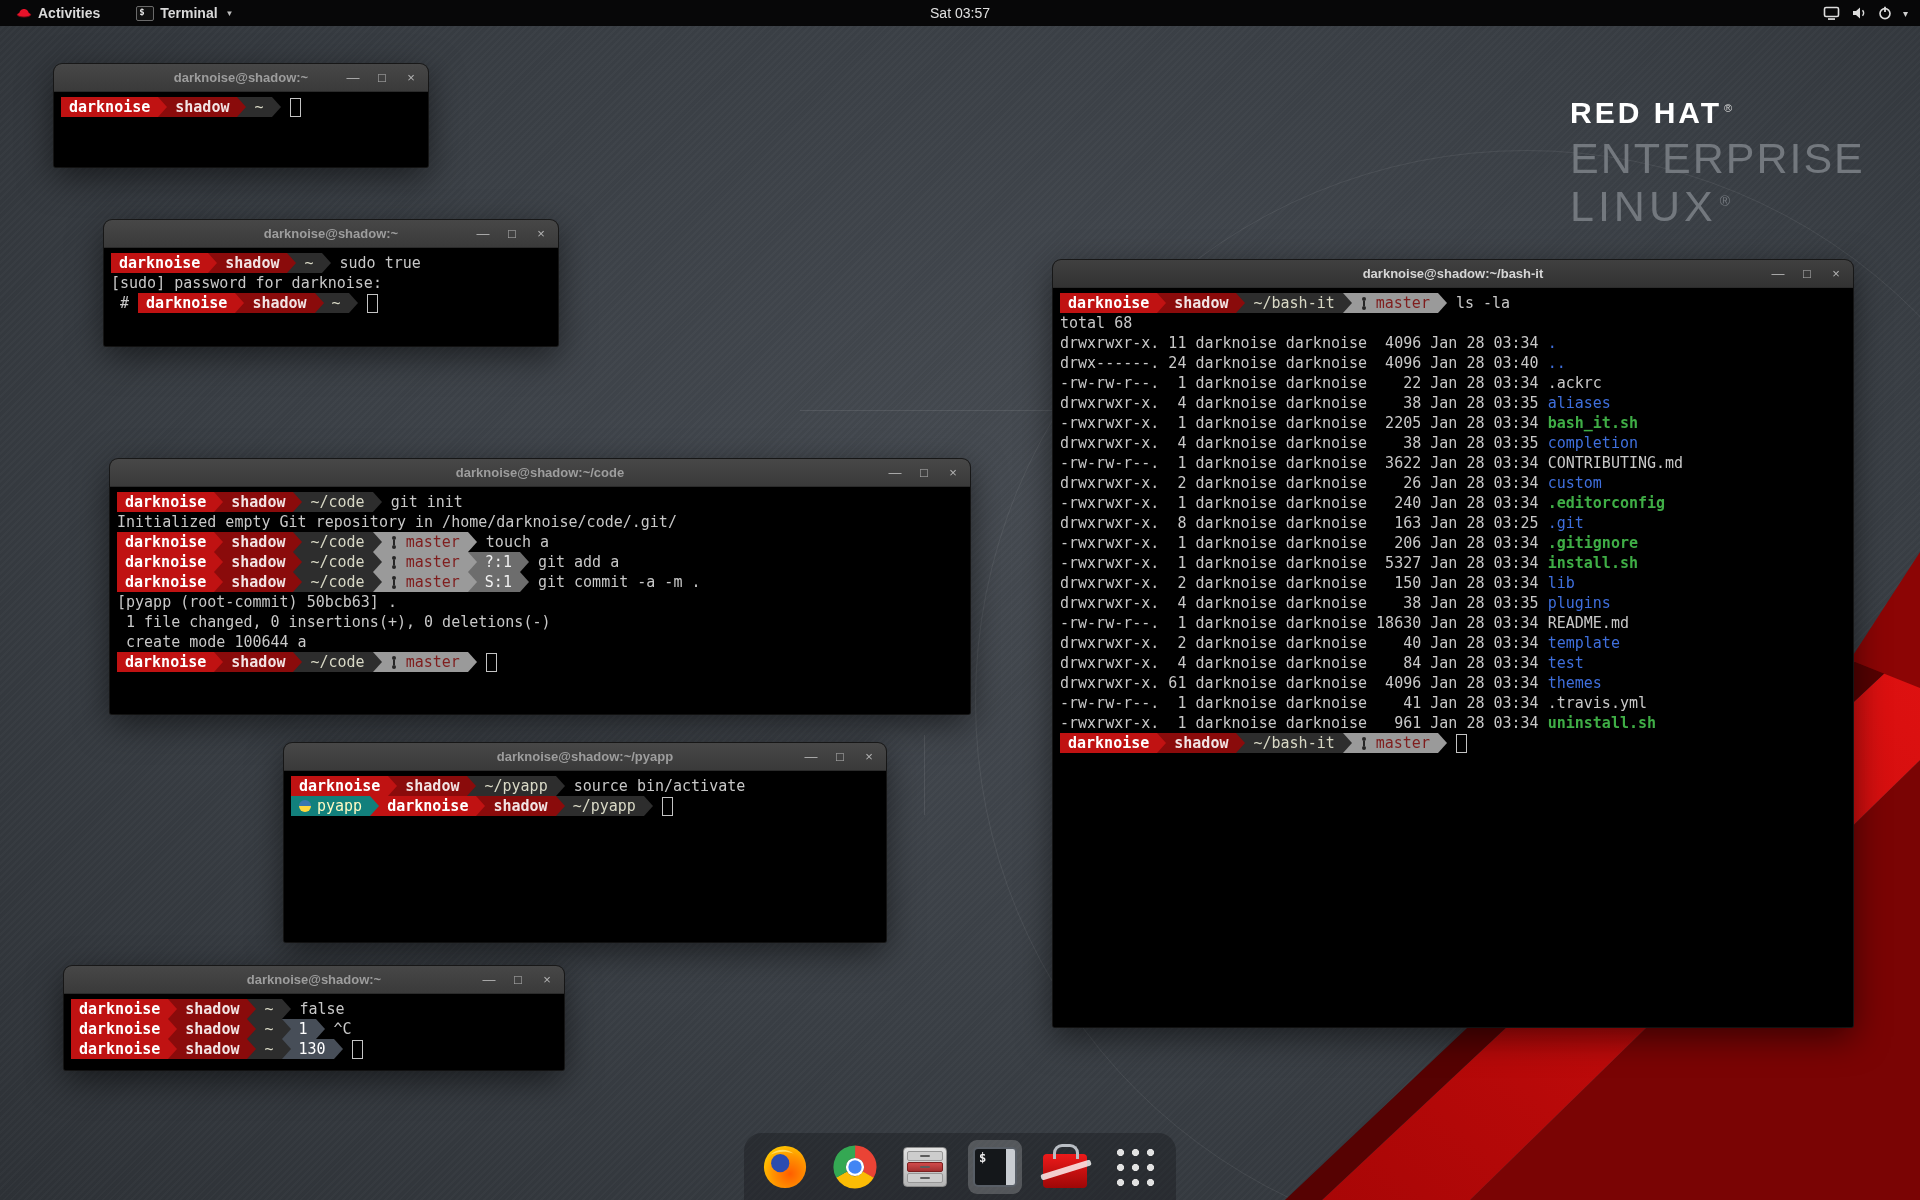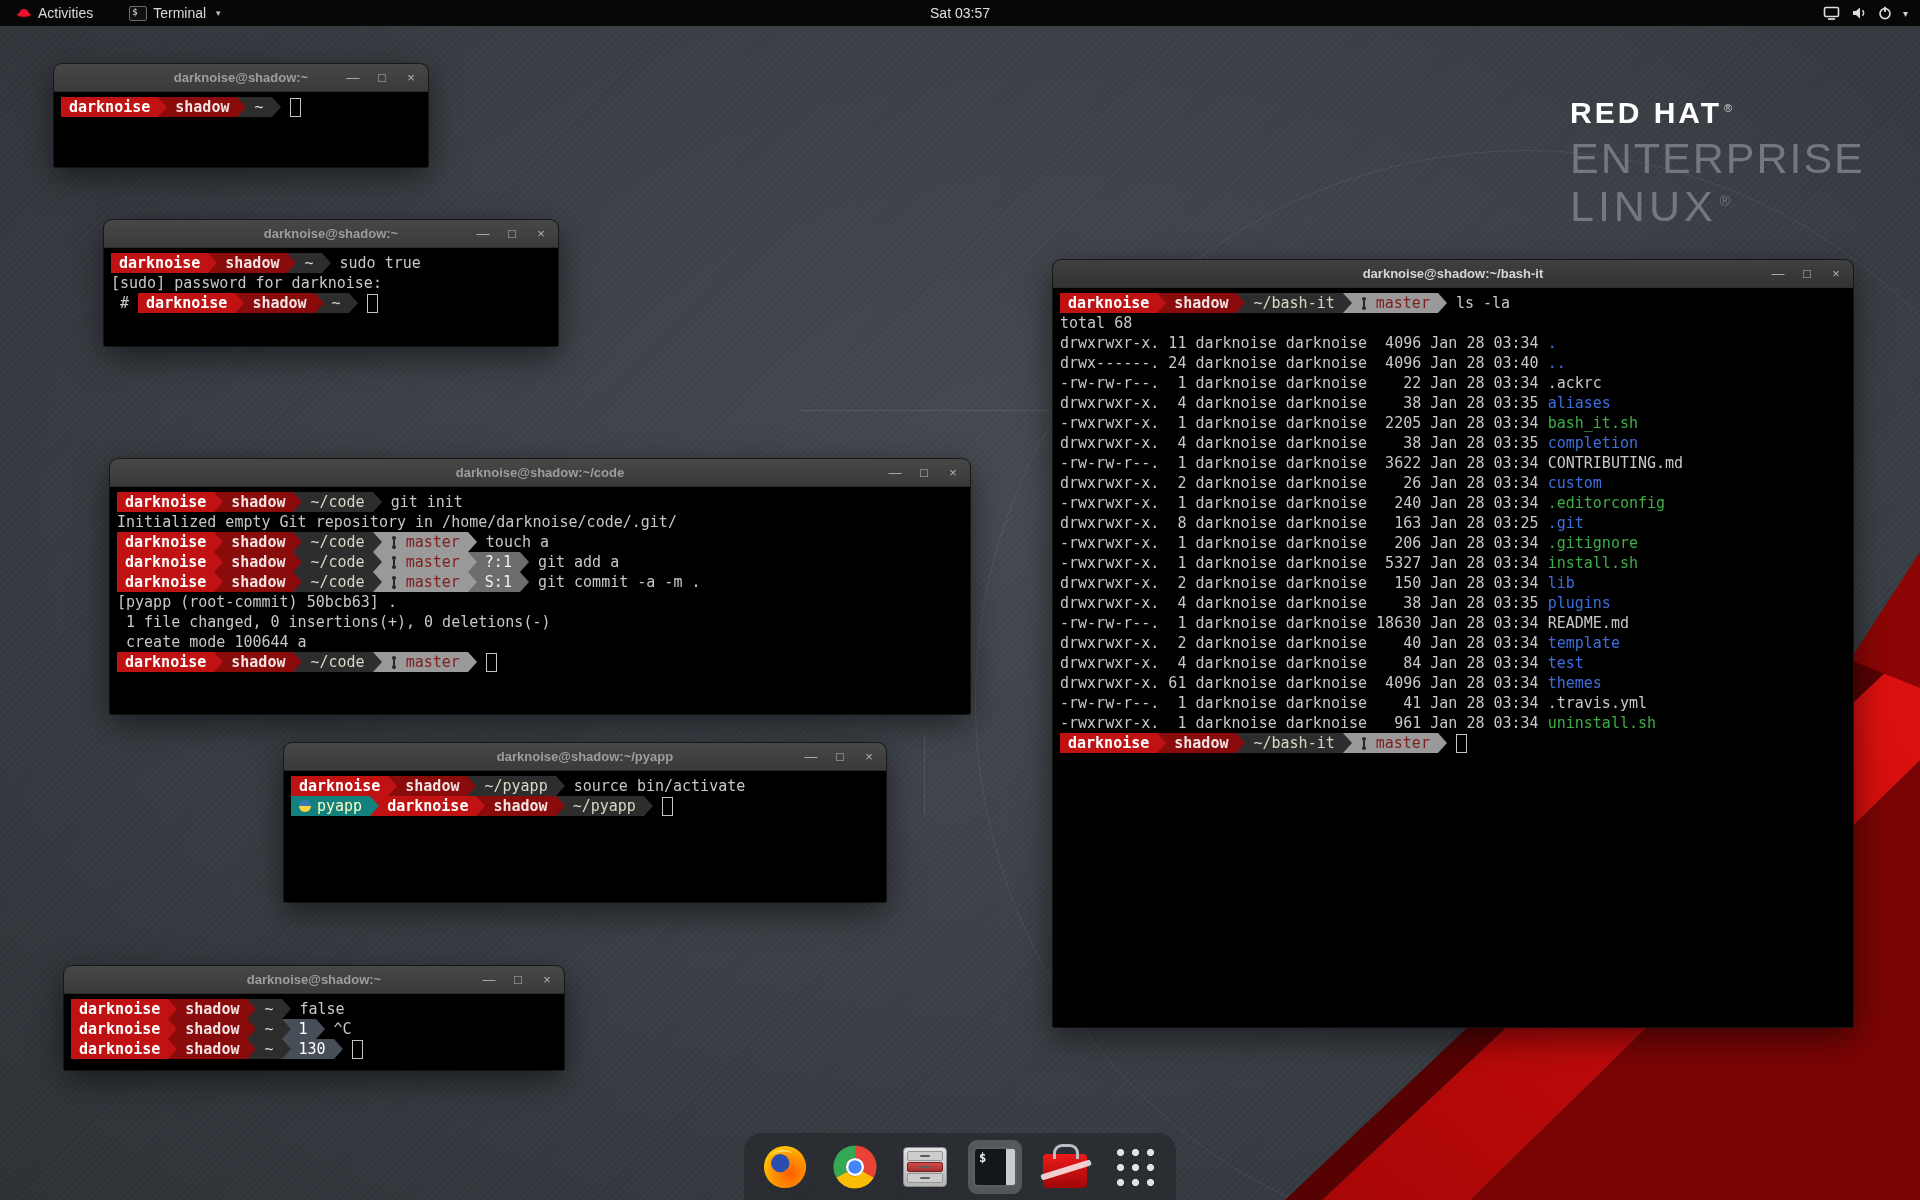--- a/index.html
+++ b/index.html
@@ -19,21 +19,21 @@
   .brand{position:absolute;left:1570px;top:98px;z-index:1;line-height:1;}
   .brand-redhat{color:#ffffff;font-weight:700;font-size:30px;letter-spacing:3px;}
   .brand-reg{font-size:11px;vertical-align:super;color:#d8d8d8;margin-left:2px;font-weight:400;}
   .brand-enterprise{color:#73787e;font-size:43px;letter-spacing:2px;margin-top:9px;font-weight:400;}
   .brand-linux{color:#73787e;font-size:43px;letter-spacing:4px;margin-top:5px;font-weight:400;}
   .brand-reg2{font-size:14px;vertical-align:super;color:#73787e;margin-left:3px;}
 
   
   .top-bar{position:absolute;left:0;top:0;width:1920px;height:26px;background:#070708;z-index:10;
            display:flex;align-items:center;color:#d9d9d9;font-size:14px;}
-  .tb-left{display:flex;align-items:center;gap:20px;padding-left:8px;flex:1;}
+  .tb-left{display:flex;align-items:center;gap:20px;padding-left:8px;flex:1;font-weight:bold;}
   .tb-activities,.tb-appmenu{display:flex;align-items:center;gap:6px;padding:0 8px;height:26px;cursor:default;}
   .tb-appmenu .caret{font-size:8px;color:#bdbdbd;margin-left:2px;}
   .appmenu-icon{display:inline-block;width:16px;height:13px;background:#111;border:1px solid #6a6a6a;border-radius:2px;position:relative;}
   .appmenu-icon::before{content:"$";position:absolute;left:2px;top:0px;font-size:9px;color:#e8e8e8;font-family:"DejaVu Sans Mono",monospace;}
   .tb-clock{position:absolute;left:50%;transform:translateX(-50%);font-size:14px;color:#e0e0e0;height:26px;display:flex;align-items:center;padding:0 10px;}
   .tb-right{display:flex;align-items:center;gap:11px;padding-right:12px;height:26px;}
   .tb-right .caret{font-size:10px;color:#cfcfcf;}
 
   
   .window{position:absolute;z-index:2;border-radius:8px 8px 2px 2px;overflow:hidden;
@@ -57,33 +57,33 @@
   .seg-git{background:var(--seg_git_bg);color:#7f1d1d;}
   .seg-gitstat{background:var(--seg_gitstat_bg);color:#f2f2f2;}
   .seg-exit{background:var(--seg_exit_bg);color:#ffffff;}
   .seg-venv{background:var(--seg_venv_bg);color:#fef9c3;}
   .seg-arrow{width:0;height:0;border-top:10px solid transparent;border-bottom:10px solid transparent;
              border-left:9px solid transparent;flex:none;}
   .cursor{width:9px;height:17px;border:1px solid var(--cursor_color);margin-left:9px;flex:none;}
   .t-cmd{color:var(--text_color);margin-left:9px;}
   .t-plain{color:var(--text_color);}
   .t-dir{color:var(--dir_color);}
-  .t-exec{color:var(--exec_color);}
+  .t-exec{color:var(--exec_color);font-weight:bold;}
   .git-glyph{display:inline-block;width:10px;height:13px;position:relative;margin-right:6px;flex:none;}
   .git-glyph::before{content:"";position:absolute;left:2px;top:0;width:4px;height:4px;border-radius:50%;
                      background:#262626;box-shadow:0 9px 0 0 #262626;}
   .git-glyph::after{content:"";position:absolute;left:3.5px;top:4px;width:1.5px;height:5px;background:#262626;}
   .py-glyph{display:inline-block;width:12px;height:12px;border-radius:50%;margin-right:6px;flex:none;
             background:linear-gradient(180deg,#3b77b0 50%,#ffd83d 50%);}
 
   
   .w0{left:54px;  top:64px;  width:374px; height:103px;}
   .w1{left:104px; top:220px; width:454px; height:126px;}
   .w2{left:110px; top:459px; width:860px; height:255px;}
-  .w3{left:284px; top:743px; width:602px; height:159px;}
+  .w3{left:284px; top:743px; width:602px; height:199px;}
   .w4{left:64px;  top:966px; width:500px; height:104px;}
   .w5{left:1053px;top:260px; width:800px; height:767px;}
 
   
   .dock{position:absolute;left:50%;bottom:0;transform:translateX(-50%);z-index:5;
         display:flex;align-items:center;gap:16px;padding:7px 14px 6px 14px;
         background:rgba(12,14,16,0.30);border-radius:18px 18px 0 0;}
   .dock-item{width:54px;height:54px;display:flex;align-items:center;justify-content:center;border-radius:9px;cursor:default;}
   .dock-item.active{background:rgba(255,255,255,0.20);}
   .icon-ff,.icon-ch{width:46px;height:46px;display:block;}

